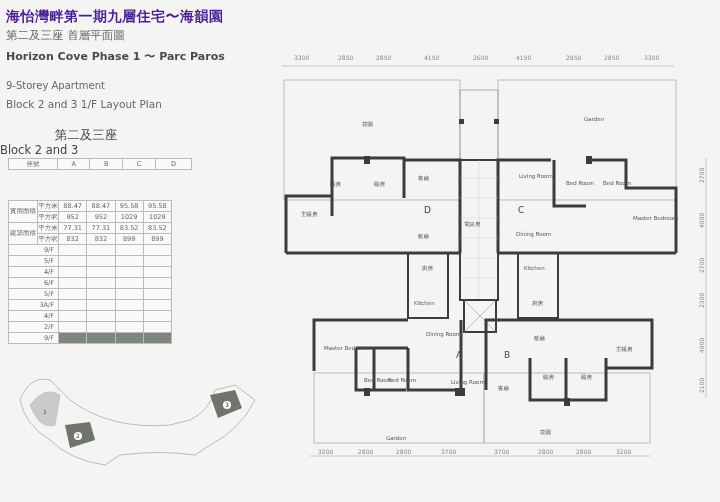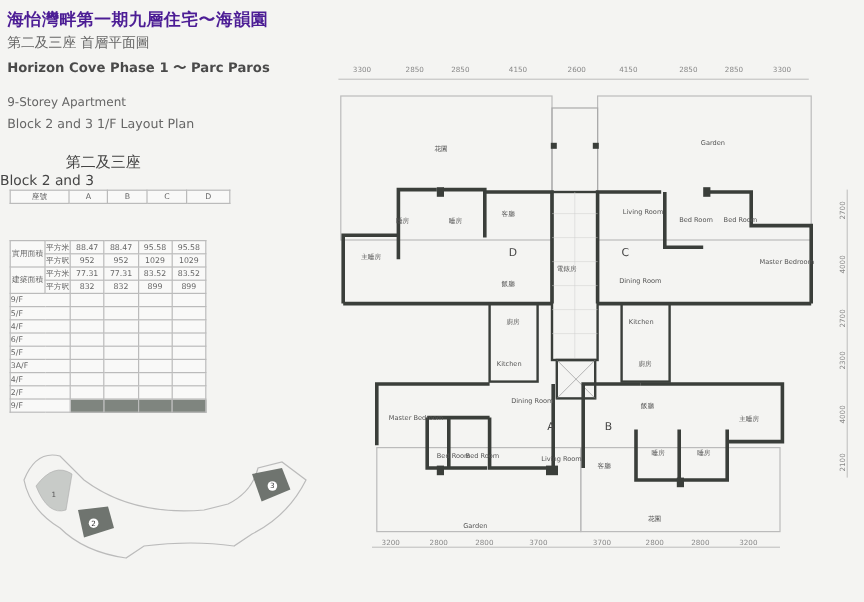--- a/index.html
+++ b/index.html
@@ -11,21 +11,21 @@
   .hdr-en2 { position:absolute; left:6px; top:68px; font-size:10px; color:#666;margin-top:12px; }
   .hdr-en3 { position:absolute; left:6px; top:98px; font-size:10.5px; color:#666; }
 
   .blk-cn { position:absolute; left:0; width:172px; top:127px; text-align:center; font-size:12.5px; color:#444; }
   .blk-en { position:absolute; left:0; width:172px; top:143px; font-size:11.5px; color:#444; }
 
   table { border-collapse:collapse; position:absolute; font-size:6.5px; color:#666; }
   td { border:1px solid #bbb; text-align:center; padding:0; height:10px; background:#f9f9f8; }
   .t1 { left:8px; top:158px; width:184px; }
   .t2 { left:8px; top:200px; width:164px; }
-  .t2 td.lbl { text-align:left; padding-right:4px; }
+  .t2 td.lbl { text-align:right; padding-right:4px; }
   .t2 td.shade { background:#7f857f; }
 
   .plan { position:absolute; left:276px; top:48px; }
   .dim { font-size:6px; fill:#888; font-family:"DejaVu Sans", sans-serif; }
   .room { font-size:5.5px; fill:#555; font-family:"DejaVu Sans", sans-serif; }
   .unit { font-size:9px; fill:#444; font-family:"DejaVu Sans", sans-serif; }
   .site { position:absolute; left:10px; top:370px; }
 </style>
 </head>
 <body>

